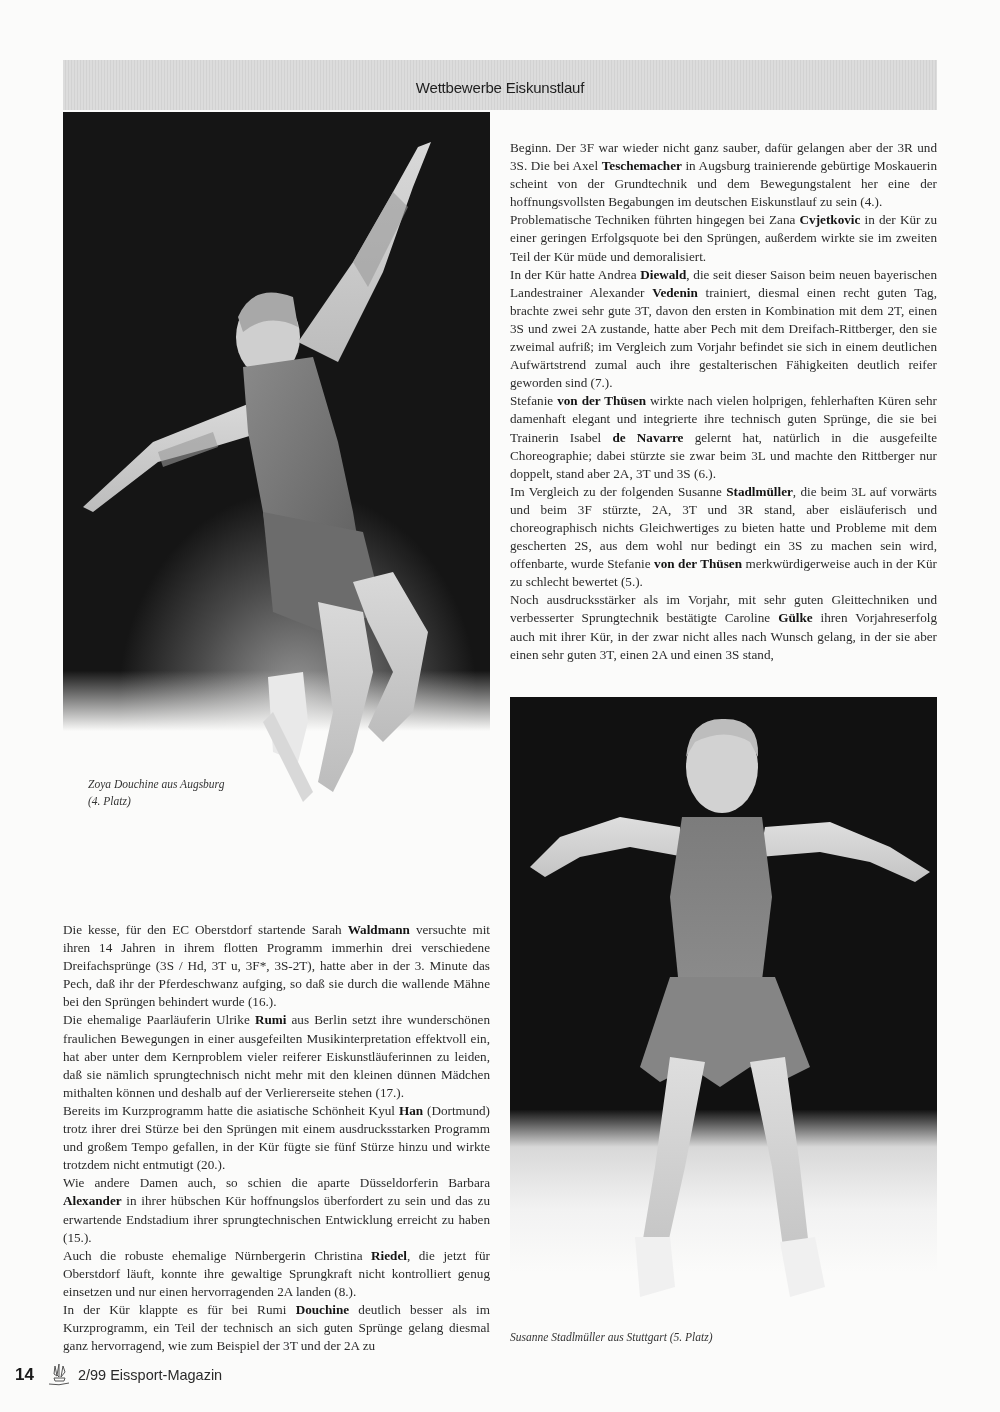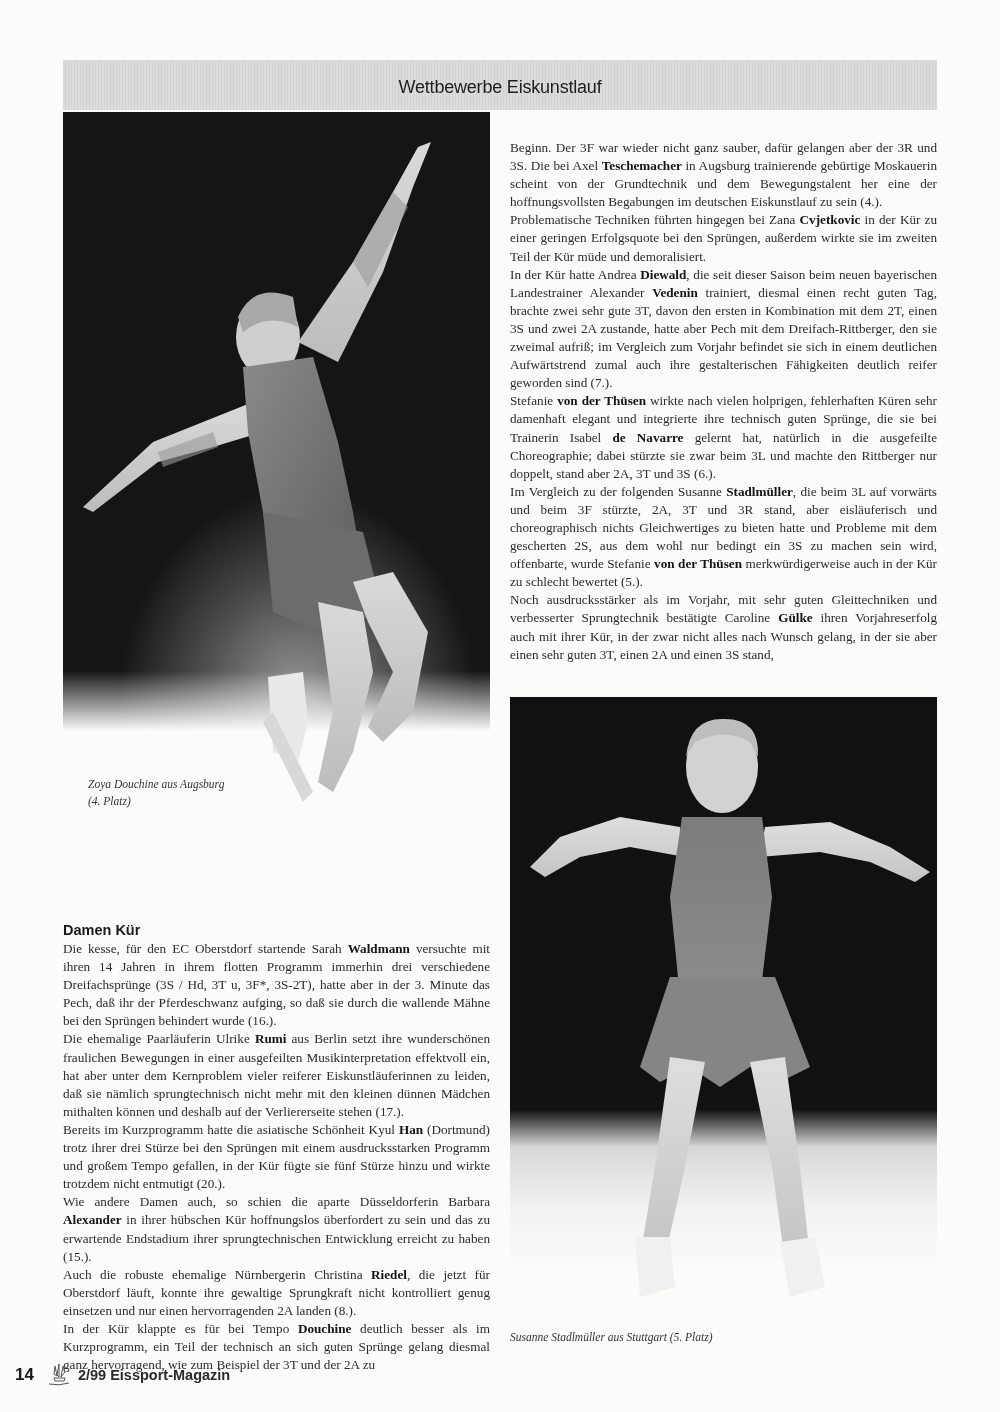--- a/index.html
+++ b/index.html
@@ -9,21 +9,21 @@
     font-family: "Liberation Serif", serif;
     color: #2a2a2a;
   }
   .header-band {
     position: absolute; left: 63px; top: 60px; width: 874px; height: 50px;
     background: repeating-linear-gradient(90deg, #dcdcdc 0px, #dcdcdc 2px, #d2d2d2 2px, #d2d2d2 3px);
     display: flex; align-items: center; justify-content: center;
   }
   .header-title {
     font-family: "Liberation Sans", sans-serif;
-    font-size: 18px; color: #1e1e1e; letter-spacing: -0.2px; margin-top: 4px;
+    font-size: 15px; color: #1e1e1e; letter-spacing: -0.2px; margin-top: 4px;
   }
   .photo {
     position: absolute; overflow: hidden;
   }
   .photo-left {
     left: 63px; top: 112px; width: 427px; height: 755px;
     background:
       linear-gradient(180deg, rgba(0,0,0,0) 0%, rgba(0,0,0,0) 70%, rgba(251,251,250,0.0) 74%, #fbfbfa 82%, #fbfbfa 100%),
       radial-gradient(ellipse 60% 40% at 55% 78%, #9a9a9a 0%, #4a4a4a 40%, #151515 70%),
       #121212;
@@ -53,21 +53,21 @@
     font-family: "Liberation Sans", sans-serif; font-weight: bold; font-size: 14.5px;
     color: #1a1a1a; margin: 0 0 1px 0; line-height: 18px;
   }
   .footer {
     position: absolute; left: 15px; top: 1362px; display: flex; align-items: center;
     font-family: "Liberation Sans", sans-serif;
     justify-content: center;
   }
   .page-num { font-weight: bold; font-size: 17px; color: #1a1a1a; margin-right: 12px; }
   .logo { width: 26px; height: 26px; margin-right: 6px; }
-  .mag { font-size: 14.5px; color: #2a2a2a; font-weight: bold; }
+  .mag { font-size: 14.5px; color: #2a2a2a; }
 </style>
 </head>
 <body>
 
 <div class="header-band">
   <span class="header-title">Wettbewerbe Eiskunstlauf</span>
 </div>
 
 <div class="photo photo-left">
   <svg class="photo-fig" width="427" height="755" viewBox="0 0 427 755">
@@ -141,27 +141,26 @@
 <div class="col col-right">
   <p><span>Beginn. Der 3F war wieder nicht ganz sauber, dafür gelangen aber der 3R und 3S. Die bei Axel </span><b>Teschemacher</b><span> in Augsburg trainierende gebürtige Moskauerin scheint von der Grundtechnik und dem Bewegungstalent her eine der hoffnungsvollsten Begabungen im deutschen Eiskunstlauf zu sein (4.).</span></p>
   <p><span>Problematische Techniken führten hingegen bei Zana </span><b>Cvjetkovic</b><span> in der Kür zu einer geringen Erfolgsquote bei den Sprüngen, außerdem wirkte sie im zweiten Teil der Kür müde und demoralisiert.</span></p>
   <p><span>In der Kür hatte Andrea </span><b>Diewald</b><span>, die seit dieser Saison beim neuen bayerischen Landestrainer Alexander </span><b>Vedenin</b><span> trainiert, diesmal einen recht guten Tag, brachte zwei sehr gute 3T, davon den ersten in Kombination mit dem 2T, einen 3S und zwei 2A zustande, hatte aber Pech mit dem Dreifach-Rittberger, den sie zweimal aufriß; im Vergleich zum Vorjahr befindet sie sich in einem deutlichen Aufwärtstrend zumal auch ihre gestalterischen Fähigkeiten deutlich reifer geworden sind (7.).</span></p>
   <p><span>Stefanie </span><b>von der Thüsen</b><span> wirkte nach vielen holprigen, fehlerhaften Küren sehr damenhaft elegant und integrierte ihre technisch guten Sprünge, die sie bei Trainerin Isabel </span><b>de Navarre</b><span> gelernt hat, natürlich in die ausgefeilte Choreographie; dabei stürzte sie zwar beim 3L und machte den Rittberger nur doppelt, stand aber 2A, 3T und 3S (6.).</span></p>
   <p><span>Im Vergleich zu der folgenden Susanne </span><b>Stadlmüller</b><span>, die beim 3L auf vorwärts und beim 3F stürzte, 2A, 3T und 3R stand, aber eisläuferisch und choreographisch nichts Gleichwertiges zu bieten hatte und Probleme mit dem gescherten 2S, aus dem wohl nur bedingt ein 3S zu machen sein wird, offenbarte, wurde Stefanie </span><b>von der Thüsen</b><span> merkwürdigerweise auch in der Kür zu schlecht bewertet (5.).</span></p>
   <p><span>Noch ausdrucksstärker als im Vorjahr, mit sehr guten Gleittechniken und verbesserter Sprungtechnik bestätigte Caroline </span><b>Gülke</b><span> ihren Vorjahreserfolg auch mit ihrer Kür, in der zwar nicht alles nach Wunsch gelang, in der sie aber einen sehr guten 3T, einen 2A und einen 3S stand,</span></p>
 </div>
 
 <div class="col col-left">
-  <div class="section-heading">Damen Kür</div>
   <p><span>Die kesse, für den EC Oberstdorf startende Sarah </span><b>Waldmann</b><span> versuchte mit ihren 14 Jahren in ihrem flotten Programm immerhin drei verschiedene Dreifachsprünge (3S / Hd, 3T u, 3F*, 3S-2T), hatte aber in der 3. Minute das Pech, daß ihr der Pferdeschwanz aufging, so daß sie durch die wallende Mähne bei den Sprüngen behindert wurde (16.).</span></p>
   <p><span>Die ehemalige Paarläuferin Ulrike </span><b>Rumi</b><span> aus Berlin setzt ihre wunderschönen fraulichen Bewegungen in einer ausgefeilten Musikinterpretation effektvoll ein, hat aber unter dem Kernproblem vieler reiferer Eiskunstläuferinnen zu leiden, daß sie nämlich sprungtechnisch nicht mehr mit den kleinen dünnen Mädchen mithalten können und deshalb auf der Verliererseite stehen (17.).</span></p>
   <p><span>Bereits im Kurzprogramm hatte die asiatische Schönheit Kyul </span><b>Han</b><span> (Dortmund) trotz ihrer drei Stürze bei den Sprüngen mit einem ausdrucksstarken Programm und großem Tempo gefallen, in der Kür fügte sie fünf Stürze hinzu und wirkte trotzdem nicht entmutigt (20.).</span></p>
   <p><span>Wie andere Damen auch, so schien die aparte Düsseldorferin Barbara </span><b>Alexander</b><span> in ihrer hübschen Kür hoffnungslos überfordert zu sein und das zu erwartende Endstadium ihrer sprungtechnischen Entwicklung erreicht zu haben (15.).</span></p>
   <p><span>Auch die robuste ehemalige Nürnbergerin Christina </span><b>Riedel</b><span>, die jetzt für Oberstdorf läuft, konnte ihre gewaltige Sprungkraft nicht kontrolliert genug einsetzen und nur einen hervorragenden 2A landen (8.).</span></p>
-  <p><span>In der Kür klappte es für bei Tempo </span><b>Douchine</b><span> deutlich besser als im Kurzprogramm, ein Teil der technisch an sich guten Sprünge gelang diesmal ganz hervorragend, wie zum Beispiel der 3T und der 2A zu</span></p>
+  <p><span>In der Kür klappte es für bei Rumi </span><b>Douchine</b><span> deutlich besser als im Kurzprogramm, ein Teil der technisch an sich guten Sprünge gelang diesmal ganz hervorragend, wie zum Beispiel der 3T und der 2A zu</span></p>
 </div>
 
 <div class="footer">
   <span class="page-num">14</span>
   <svg class="logo" viewBox="0 0 26 26">
     <path d="M9 4 L11 14 L8 12 Z M13 2 L13 15 L11 13 Z M17 4 L15 15 L19 10 Z" fill="none" stroke="#555" stroke-width="1"></path>
     <path d="M8 16 L19 16 L18 19 L9 19 Z" fill="none" stroke="#555" stroke-width="1"></path>
     <path d="M3 22 Q13 24 23 21" fill="none" stroke="#555" stroke-width="1"></path>
   </svg>
   <span class="mag">2/99 Eissport-Magazin</span>

